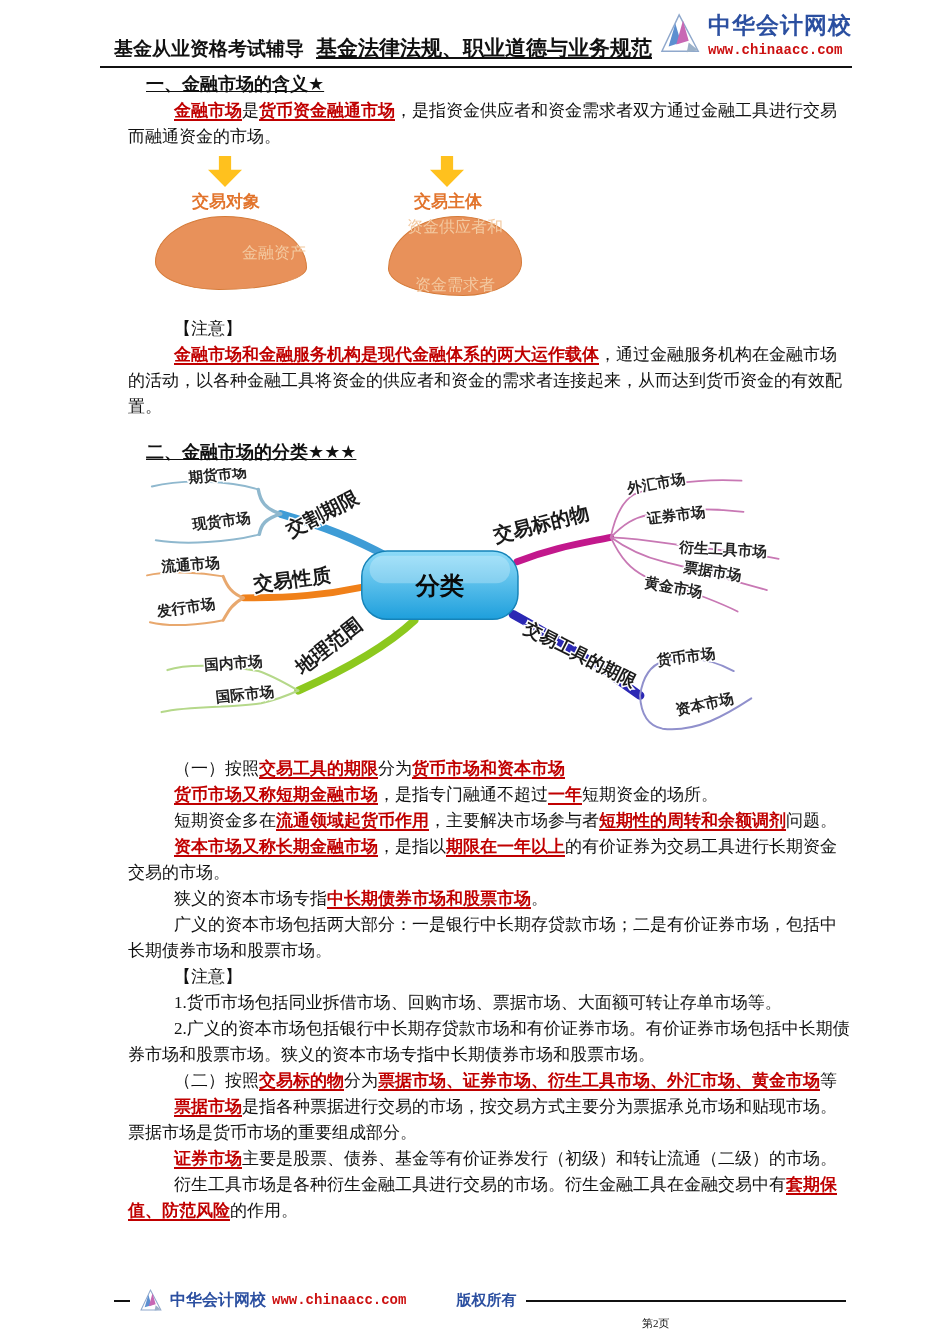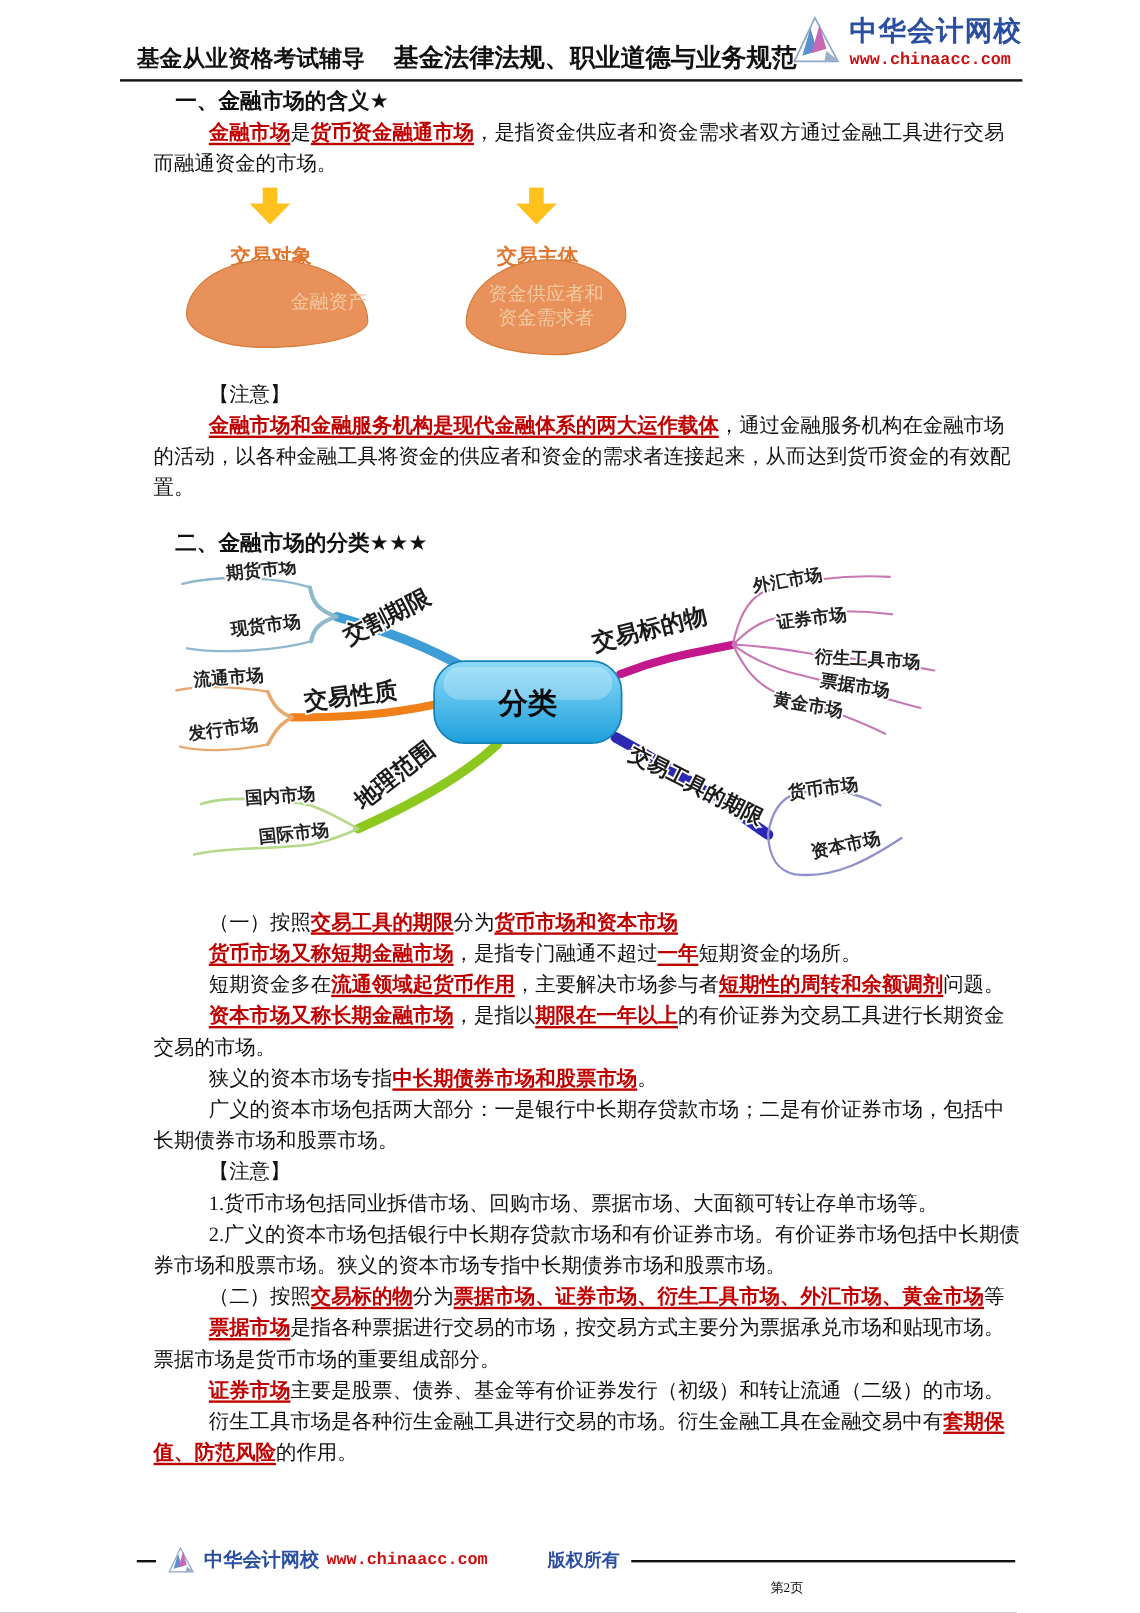--- a/index.html
+++ b/index.html
@@ -2,47 +2,47 @@
 <html style="--accent-red: #C00000; --logo-blue: #2B4FA0; --logo-url-red: #CC1111; --arrow-gold: #FFC11E; --diagram-orange-label: #E2742C; --blob-fill: #E8915A; --blob-border: #D57B39; --blob-text: #F3C9A0; --node-blue-light: #8EDBF8; --node-blue-dark: #1E9FDC; --branch-blue: #3E9CD6; --branch-blue-sub: #8FB8CE; --branch-orange: #F08019; --branch-orange-sub: #E8A86E; --branch-green: #8CC81E; --branch-green-sub: #B5D88A; --branch-magenta: #C2188C; --branch-magenta-sub: #C878B4; --branch-navy: #2B28B4; --branch-navy-sub: #9090CC;"><head>
 <meta charset="utf-8">
 <style>
   html,body{margin:0;padding:0;background:#888;}
   .page{position:relative;width:950px;height:1344px;margin:0 auto;background:#fff;overflow:hidden;
         font-family:"Liberation Serif","DejaVu Serif",serif;color:#111;}
 
   
   .header{position:relative;margin:12px 98px 0 100px;height:54px;border-bottom:2px solid #111;}
   .h-left{position:absolute;left:14px;bottom:4px;font:700 19px "Liberation Sans","DejaVu Sans",sans-serif;}
-  .h-center{position:absolute;left:228px;bottom:4px;font:700 21px "Liberation Sans","DejaVu Sans",sans-serif;}
+  .h-center{position:absolute;left:216px;bottom:4px;font:700 21px "Liberation Sans","DejaVu Sans",sans-serif;text-decoration:underline;}
   .h-logo{position:absolute;right:0;top:-2px;display:flex;align-items:flex-start;gap:4px;}
   .logo-txt{display:flex;flex-direction:column;align-items:flex-start;}
   .logo-name{font:700 23px "Liberation Sans","DejaVu Sans",sans-serif;color:var(--logo-blue,#2B4FA0);letter-spacing:1px;}
   .logo-url{font:700 14px "Liberation Mono","DejaVu Sans Mono",monospace;color:var(--logo-url-red,#CC1111);margin-top:1px;}
 
   
   .content{padding:0 100px;}
   .flow .line{font-size:17px;line-height:26px;text-indent:46px;margin-left:28px;}
   .t-kp{margin-top:18px;font:700 18px/28px "Liberation Sans","DejaVu Sans",sans-serif;text-indent:46px;}
-  .t-h2{margin-top:2px;font:700 18px/28px "Liberation Sans","DejaVu Sans",sans-serif;text-indent:46px;}
+  .t-h2{margin-top:2px;font:700 18px/28px "Liberation Sans","DejaVu Sans",sans-serif;text-indent:46px;text-decoration:underline;}
   #flow-note1 .t-h2{margin-top:18px;}
   .hl{color:var(--accent-red,#C00000);font-weight:700;text-decoration:underline;text-underline-offset:3px;
       text-decoration-thickness:1.5px;}
 
   
   .diagram{position:relative;height:160px;margin-top:6px;}
   .dg-arrow{position:absolute;top:0;width:34px;height:31px;background:var(--arrow-gold,#FFC11E);
             clip-path:polygon(32% 0,68% 0,68% 44%,100% 44%,50% 100%,0 44%,32% 44%);}
-  .dg-label{position:absolute;top:46px;font:700 17px "Liberation Sans","DejaVu Sans",sans-serif;
+  .dg-label{position:absolute;top:34px;font:700 17px "Liberation Sans","DejaVu Sans",sans-serif;
             color:var(--diagram-orange-label,#E2742C);text-align:right;}
   .dg-blob{position:absolute;top:60px;background:var(--blob-fill,#E8915A);border:1px solid var(--blob-border,#D57B39);
            display:flex;flex-direction:column;align-items:center;justify-content:center;
            color:var(--blob-text,#F3C9A0);font-size:16px;line-height:20px;
            font-family:"Liberation Sans","DejaVu Sans",sans-serif;}
   .blob1{left:55px;width:150px;height:72px;border-radius:46% 54% 58% 42%/62% 70% 30% 38%;align-items:flex-end;}
-  .blob2{left:288px;width:132px;height:78px;border-radius:52% 48% 44% 56%/66% 58% 42% 34%;}
+  .blob2{left:288px;width:132px;height:78px;border-radius:52% 48% 44% 56%/66% 58% 42% 34%;justify-content:space-between;}
 
   
   .mindmap{display:block;margin:2px 0 0 40px;}
   .mm-main{fill:none;stroke-linecap:round;}
   .mm-blue{stroke:var(--branch-blue,#3E9CD6);}   .mm-blue-sub{stroke:var(--branch-blue-sub,#8FB8CE);fill:none;stroke-linecap:round;}
   .mm-orange{stroke:var(--branch-orange,#F08019);} .mm-orange-sub{stroke:var(--branch-orange-sub,#E8A86E);fill:none;stroke-linecap:round;}
   .mm-green{stroke:var(--branch-green,#8CC81E);}  .mm-green-sub{stroke:var(--branch-green-sub,#B5D88A);fill:none;stroke-linecap:round;}
   .mm-mag{stroke:var(--branch-magenta,#C2188C);}  .mm-mag-sub{stroke:var(--branch-magenta-sub,#C878B4);fill:none;stroke-linecap:round;}
   .mm-navy{stroke:var(--branch-navy,#2B28B4);}    .mm-navy-sub{stroke:var(--branch-navy-sub,#9090CC);fill:none;stroke-linecap:round;}
   .bl{font:700 20px "Liberation Sans","DejaVu Sans",sans-serif;fill:#1a1a1a;paint-order:stroke;stroke:#fff;stroke-width:3px;}

